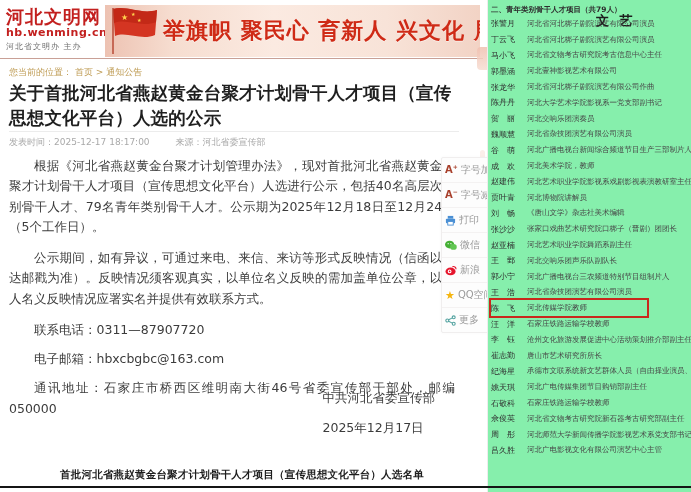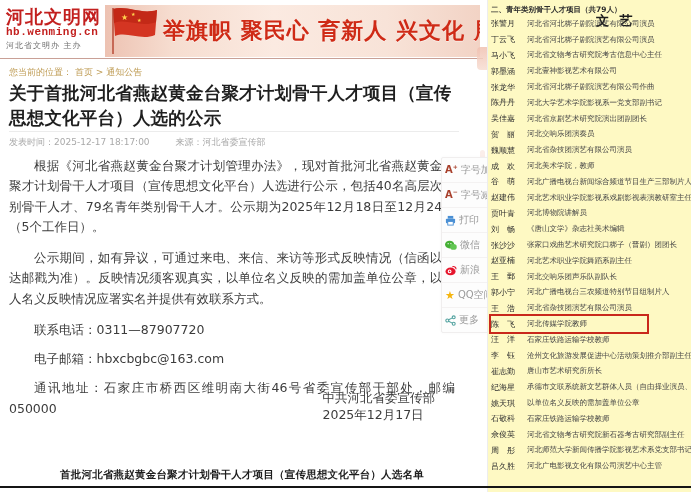--- a/index.html
+++ b/index.html
@@ -6,61 +6,61 @@
   body{
     width:691px;height:492px;position:relative;overflow:hidden;
     background:#fff;font-family:"DejaVu Sans","Liberation Sans",sans-serif;
     -webkit-font-smoothing:antialiased;
   }
   
   .left-page{position:absolute;left:0;top:0;width:483px;height:444px;background:#fff;}
   .site-header{position:absolute;top:5px;left:6px;right:3px;height:52px;display:flex;}
   .logo-block{width:99px;flex:none;padding-top:3px;cursor:pointer;}
   .logo-title{color:#c3201f;font-size:18px;font-weight:800;letter-spacing:1px;line-height:1.02;}
-  .logo-domain{color:#c3201f;font-size:11px;font-weight:800;letter-spacing:.5px;font-family:Liberation Mono, monospace;}
+  .logo-domain{color:#c3201f;font-size:11px;font-weight:800;letter-spacing:.5px;}
   .logo-sub{color:#6f6f6f;font-size:8px;margin-top:2px;letter-spacing:1px;}
   .banner{flex:1;height:52px;position:relative;overflow:hidden;
     background:linear-gradient(90deg,#edc2b2 0%,#f6ddd0 18%,#fbeae1 45%,#f8e3d8 75%,#f2d3c5 100%);}
   .banner svg.flag{position:absolute;left:2px;top:0;height:52px;}
   .banner-slogan{position:absolute;left:58px;top:50%;transform:translateY(-50%);
     color:#cf2a16;font-size:22px;font-weight:900;letter-spacing:1px;white-space:nowrap;
     text-shadow:0 1px 0 rgba(255,255,255,.45);}
   .header-rule{position:absolute;top:58px;left:0;width:483px;height:0;border-top:1px solid #c9a096;}
   .breadcrumb{position:absolute;top:66px;left:9px;font-size:9px;color:#bf9c55;white-space:nowrap;}
   .breadcrumb a{color:#bf9c55;text-decoration:none;cursor:pointer;}
   .article-title{position:absolute;top:81px;left:9px;width:458px;font-size:17.5px;font-weight:800;
     color:#1f1f1f;line-height:1.42;letter-spacing:.2px;}
   .title-rule{position:absolute;top:131px;left:9px;width:450px;border-top:1px solid #ececec;}
   .meta{position:absolute;top:136px;left:9px;font-size:9px;color:#a9a9a9;white-space:nowrap;}
   .meta .src{margin-left:26px;}
   .article-body{position:absolute;top:156px;left:9px;width:446px;font-size:12.5px;color:#3c3c3c;
     line-height:1.62;text-align:justify;}
   .article-body p{margin:0 0 11px;text-indent:2em;}
   .article-body p.contact{margin:0 0 9px;}
   .signature-block{position:absolute;top:390px;right:48px;font-size:12.5px;color:#3c3c3c;}
-  .signature-block .sig-date{}
+  .signature-block .sig-date{margin-top:13px;}
   .list-title{position:absolute;top:468px;left:24px;width:436px;text-align:center;
     font-size:10.5px;font-weight:800;color:#1d1d1d;letter-spacing:.2px;white-space:nowrap;}
   
   .share-bar{position:absolute;left:441px;top:157px;width:46px;background:#fdfdfd;
     border:1px solid #f0eeee;border-radius:2px;box-shadow:0 0 3px rgba(0,0,0,.03);}
   .share-item{display:flex;align-items:center;gap:3px;height:24px;padding:0 3px;
     border-bottom:1px solid #f4f2f2;cursor:pointer;}
   .share-item:last-child{border-bottom:none;}
   .share-item .lbl{font-size:10px;color:#9a9a9a;white-space:nowrap;}
   .ft-icon{font-size:10px;font-weight:800;color:#a8402c;line-height:1;flex:none;}
   .ft-icon sup{font-size:6px;}
   .star-icon{color:#f5b50f;font-size:11px;line-height:1;flex:none;}
   .share-item svg{flex:none;}
   .pink-blob{position:absolute;left:477px;top:47px;width:17px;height:23px;border-radius:4px;
     background:linear-gradient(180deg,#f0c0b0,#f7ddd2);opacity:.85;}
   .pink-strip{position:absolute;left:480px;top:150px;width:5px;height:175px;
     background:#f3cec3;opacity:.35;border-radius:3px;}
   
-  .roster-panel{position:absolute;left:487px;top:0;width:204px;height:492px;background:#fef9c3;
+  .roster-panel{position:absolute;left:487px;top:0;width:204px;height:492px;background:#86efac;
     border-left:1px solid #ededed;}
   .roster-header{position:absolute;top:5px;left:3px;right:0;}
   .roster-section-title{font-size:7.5px;font-weight:800;color:#2e2e2e;white-space:nowrap;}
   .roster-category{position:absolute;top:12px;left:108px;font-size:13px;font-weight:700;color:#1d1d1d;
     letter-spacing:3px;}
   .roster-rows{position:absolute;top:16px;left:3px;right:0;}
   .roster-row{display:flex;align-items:center;height:15.8px;}
   .roster-name{width:36px;flex:none;font-size:8px;color:#2f2f2f;white-space:pre;}
   .roster-pos{font-size:7.5px;color:#474747;white-space:nowrap;overflow:hidden;}
   .roster-row.highlighted{width:156px;box-shadow:0 0 0 2px #c9281c;}
@@ -205,43 +205,39 @@
       <div class="roster-row">
         <span class="roster-name">张龙华</span>
         <span class="roster-pos">河北省河北梆子剧院演艺有限公司作曲</span>
       </div>
 
       <div class="roster-row">
         <span class="roster-name">陈丹丹</span>
         <span class="roster-pos">河北大学艺术学院影视系一党支部副书记</span>
       </div>
 
-      <div class="roster-row">
-        <span class="roster-name">吴佳嘉</span>
-        <span class="roster-pos">河北省京剧艺术研究院演出团副团长</span>
-      </div>
 
       <div class="roster-row">
         <span class="roster-name">贺　丽</span>
         <span class="roster-pos">河北交响乐团演奏员</span>
       </div>
 
       <div class="roster-row">
         <span class="roster-name">魏顺慧</span>
         <span class="roster-pos">河北省杂技团演艺有限公司演员</span>
       </div>
 
       <div class="roster-row">
+        <span class="roster-name">谷　萌</span>
+        <span class="roster-pos">河北广播电视台新闻综合频道节目生产三部制片人</span>
+      </div>
+
+      <div class="roster-row">
         <span class="roster-name">成　欢</span>
         <span class="roster-pos">河北美术学院，教师</span>
-      </div>
-
-      <div class="roster-row">
-        <span class="roster-name">谷　萌</span>
-        <span class="roster-pos">河北广播电视台新闻综合频道节目生产三部制片人</span>
       </div>
 
       <div class="roster-row">
         <span class="roster-name">赵建伟</span>
         <span class="roster-pos">河北艺术职业学院影视系戏剧影视表演教研室主任</span>
       </div>
 
       <div class="roster-row">
         <span class="roster-name">贾叶青</span>
         <span class="roster-pos">河北博物院讲解员</span>
@@ -297,21 +293,21 @@
         <span class="roster-pos">唐山市艺术研究所所长</span>
       </div>
 
       <div class="roster-row">
         <span class="roster-name">纪海星</span>
         <span class="roster-pos">承德市文联系统新文艺群体人员（自由择业演员、歌手）</span>
       </div>
 
       <div class="roster-row">
         <span class="roster-name">姚天琪</span>
-        <span class="roster-pos">以单位名义反映的需加盖单位公章</span>
+        <span class="roster-pos">河北广电传媒集团节目购销部副主任</span>
       </div>
 
       <div class="roster-row">
         <span class="roster-name">石敬科</span>
         <span class="roster-pos">石家庄铁路运输学校教师</span>
       </div>
 
       <div class="roster-row">
         <span class="roster-name">佘俊英</span>
         <span class="roster-pos">河北省文物考古研究院新石器考古研究部副主任</span>

